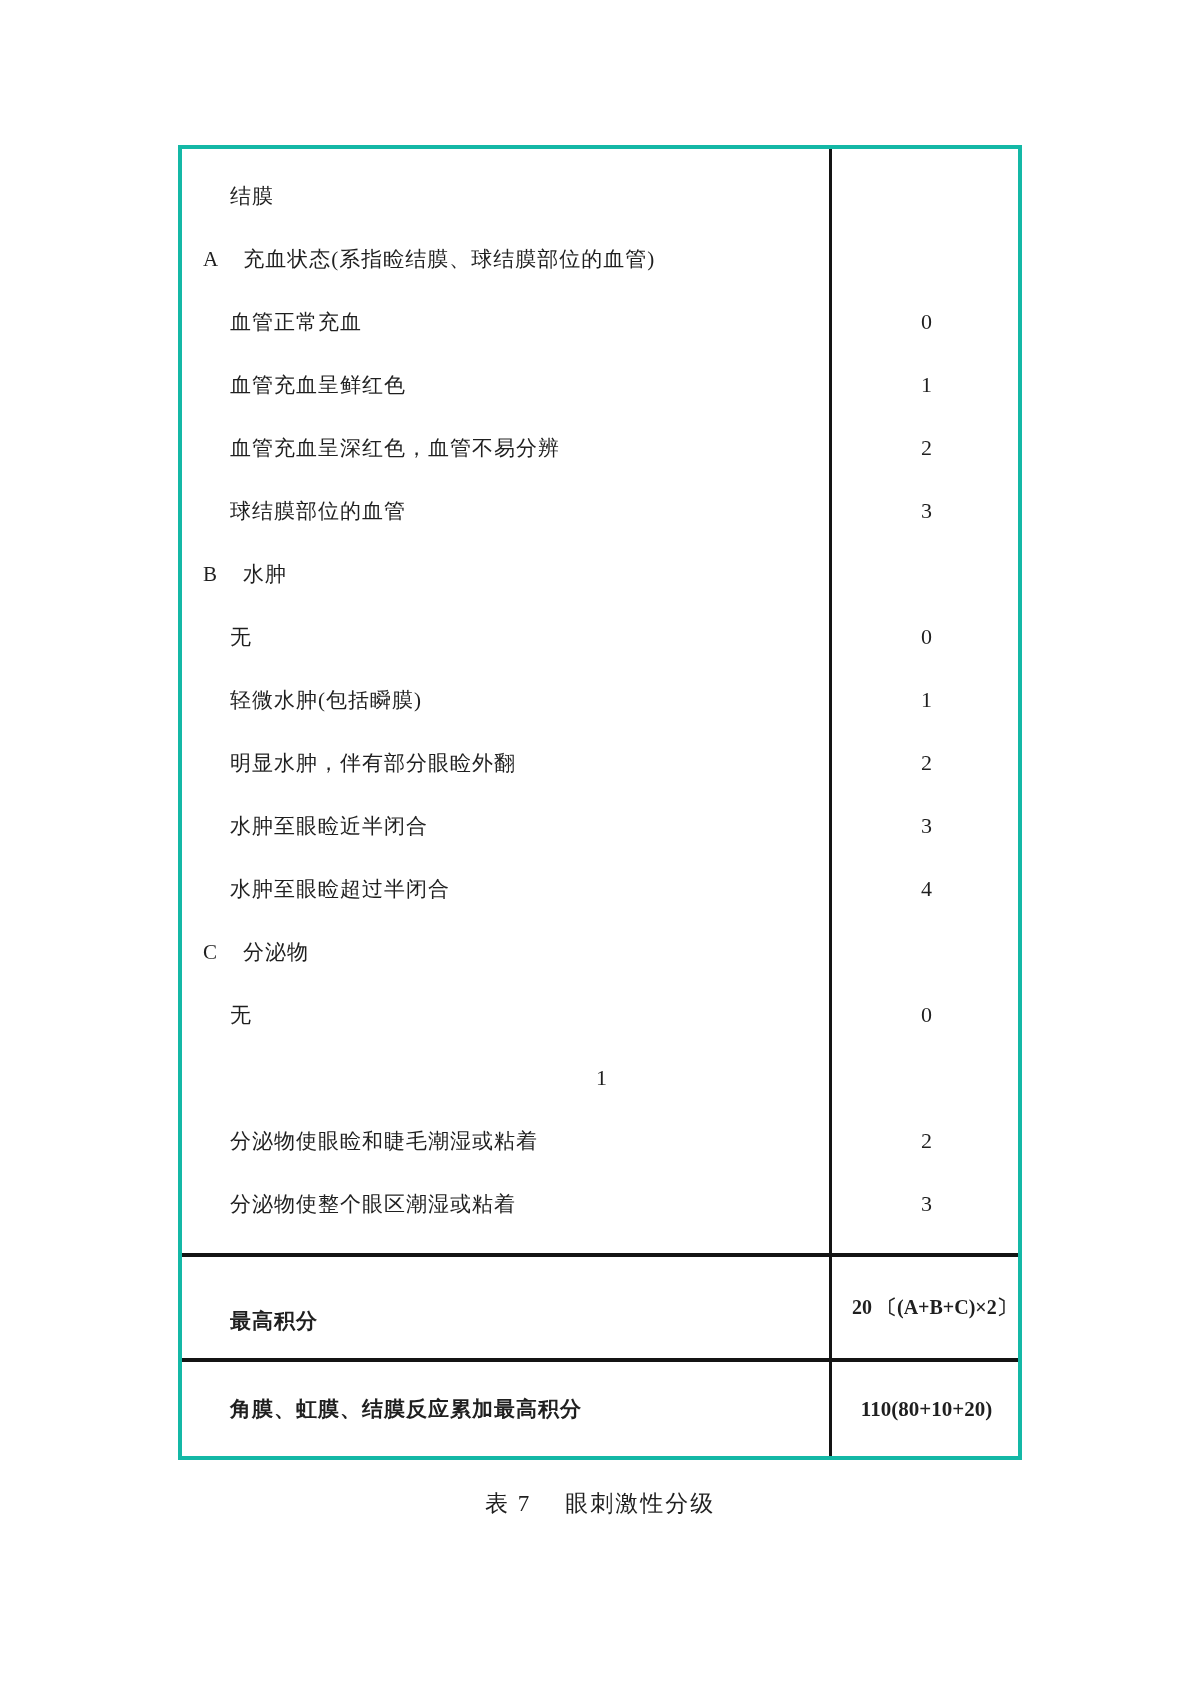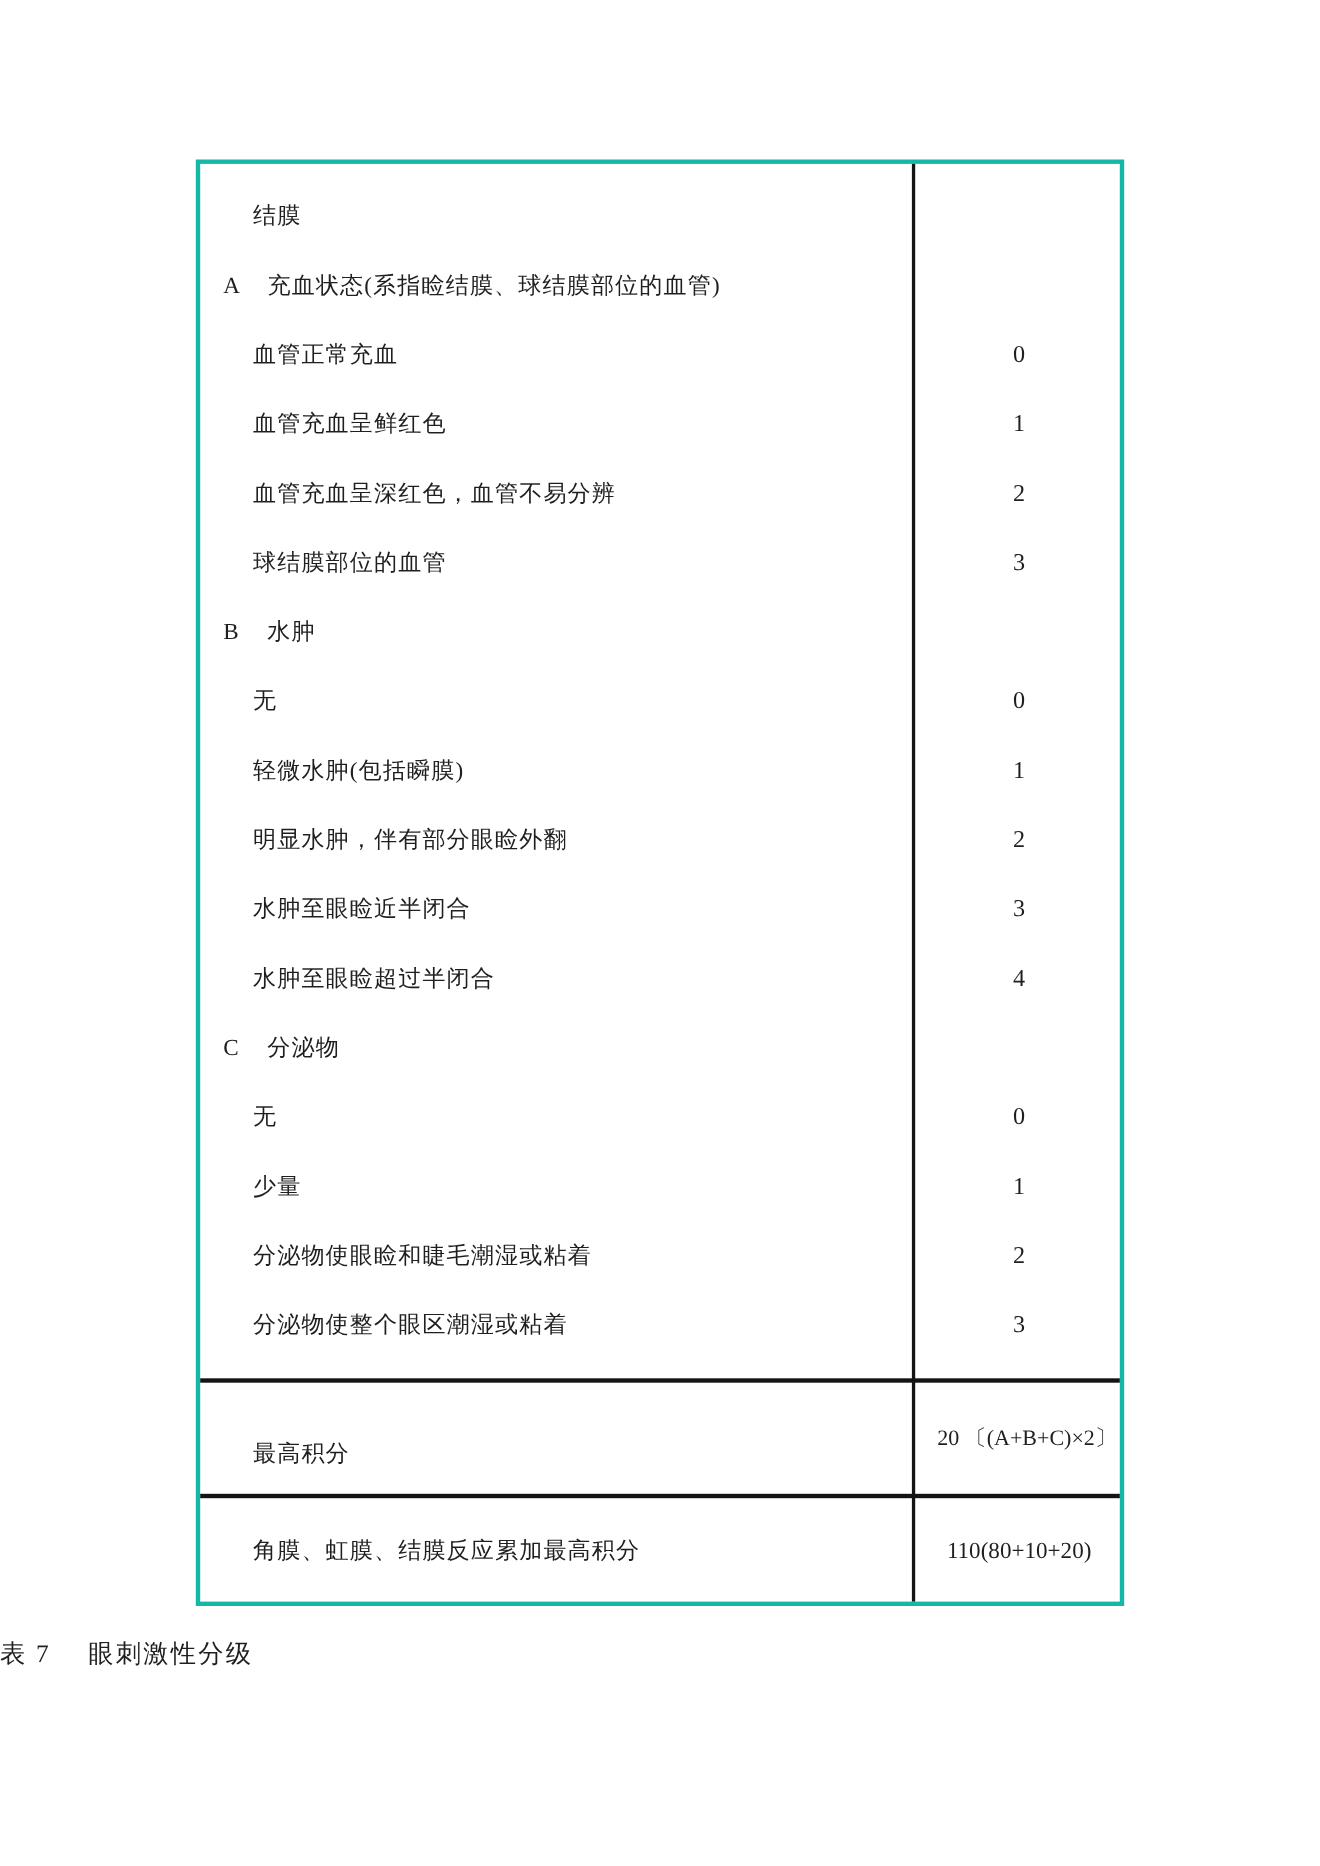--- a/index.html
+++ b/index.html
@@ -68,20 +68,21 @@
     text-align: center;
     font-size: 22px;
     padding-left: 3px;
   }
   .summary-row {
     display: flex;
     align-items: center;
     border-top: 4px solid #141414;
     box-sizing: border-box;
     font-size: 21px;
+    font-weight: bold;
   }
   .summary-row.first {
     height: 105px;
   }
   .summary-row.second {
     height: 98px;
   }
   .summary-row .cell-label {
     letter-spacing: 1px;
   }
@@ -97,20 +98,21 @@
   .summary-row.second .cell-score {
     font-size: 21px;
     white-space: nowrap;
   }
   .table-caption {
     position: absolute;
     left: 0;
     top: 1488px;
     width: 100%;
     display: flex;
+    justify-content: center;
     align-items: baseline;
     gap: 34px;
     font-size: 23px;
     letter-spacing: 2px;
     color: #1f1f1f;
   }
 </style>
 </head>
 <body>
 
@@ -168,21 +170,20 @@
         </div>
         <div class="row category">
           <div class="cell-label"><span class="cat-letter">C</span><span class="cat-name">分泌物</span></div>
           <div class="cell-score"></div>
         </div>
         <div class="row item">
           <div class="cell-label">无</div>
           <div class="cell-score">0</div>
         </div>
         <div class="row item">
-          <div class="cell-label">少量</div>
           <div class="cell-score">1</div>
         </div>
         <div class="row item">
           <div class="cell-label">分泌物使眼睑和睫毛潮湿或粘着</div>
           <div class="cell-score">2</div>
         </div>
         <div class="row item">
           <div class="cell-label">分泌物使整个眼区潮湿或粘着</div>
           <div class="cell-score">3</div>
         </div>

